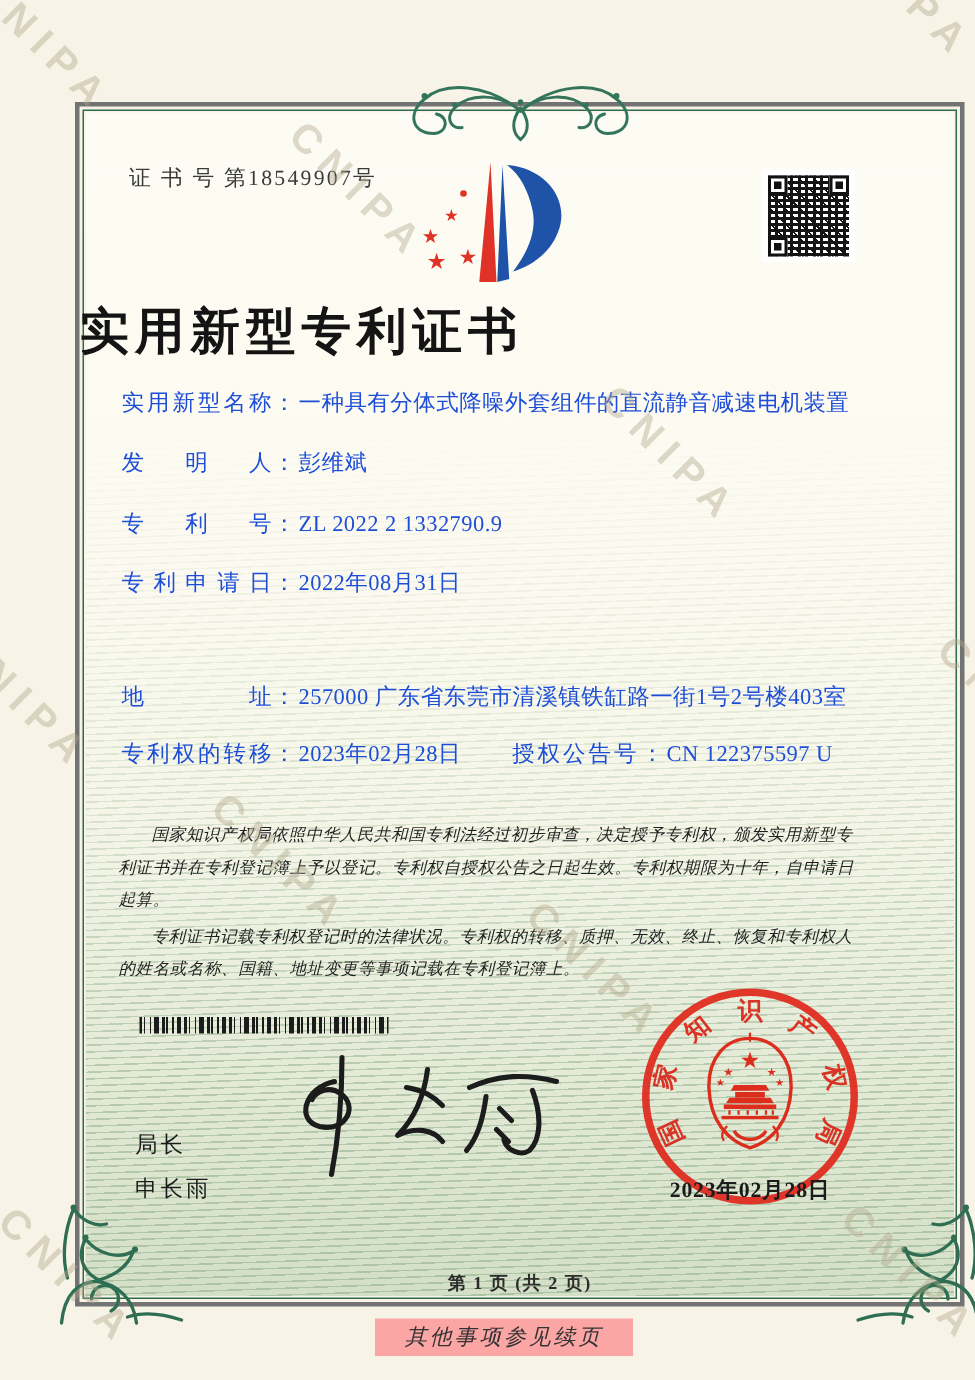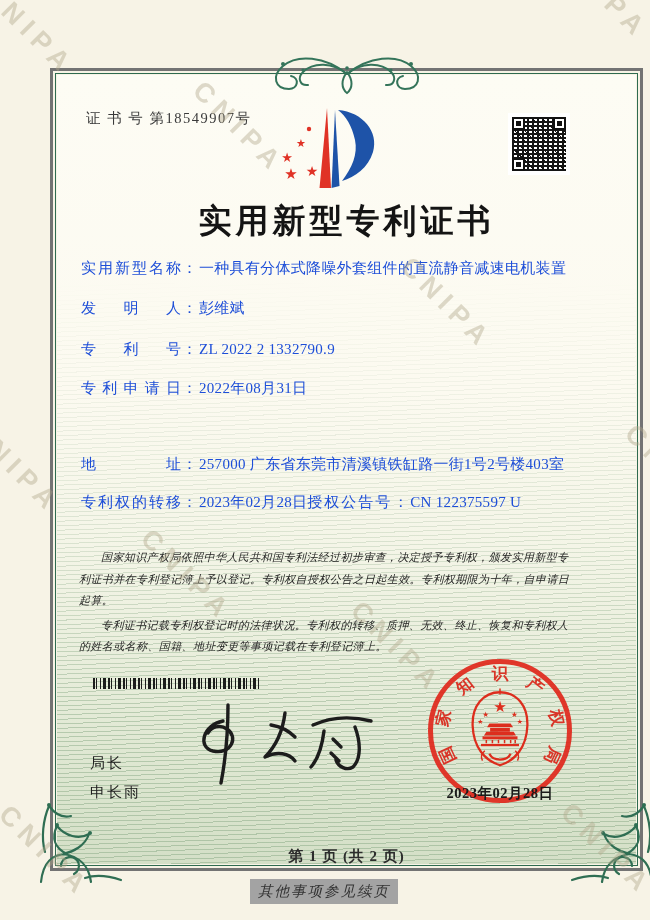--- a/index.html
+++ b/index.html
@@ -31,29 +31,29 @@
   .qr{position:absolute;left:455px;top:42px;width:62px;height:62px;background:#fff;padding:0;}
   .qr-noise{position:absolute;inset:4px;
       background-image:
         repeating-linear-gradient(0deg,#141414 0 2px,rgba(0,0,0,0) 2px 4px),
         repeating-linear-gradient(90deg,#141414 0 2px,rgba(0,0,0,0) 2px 5px),
         repeating-linear-gradient(45deg,rgba(0,0,0,0) 0 2px,#141414 2px 3px,rgba(0,0,0,0) 3px 7px);}
   .qr .fp{position:absolute;width:13px;height:13px;border:2.5px solid #111;background:#fff;box-sizing:border-box;}
   .qr .fp::after{content:"";position:absolute;inset:2px;background:#111;}
   .fp.tl{left:4px;top:4px;} .fp.tr{right:4px;top:4px;} .fp.bl{left:4px;bottom:4px;}
 
-  .title{position:absolute;left:0;top:128px;width:100%;text-align:center;
+  .title{position:absolute;left:0;top:128px;width:100%;
          font-size:33px;font-weight:700;letter-spacing:4px;color:#141414;}
 
   
   .frow{position:absolute;left:28px;font-size:15px;color:#1d4ed8;white-space:nowrap;}
   .flabel{display:inline-block;width:100px;text-align:justify;text-align-last:justify;vertical-align:bottom;}
   .fcolon{display:inline-block;margin:0 2px 0 1px;}
   .fvalue{letter-spacing:.3px;}
-  .flabel2{display:inline-block;letter-spacing:2px;}
+  .flabel2{display:inline-block;margin-left:34px;letter-spacing:2px;}
 
   
   .paras{position:absolute;left:26px;top:452px;width:498px;font-style:italic;
          font-size:11px;line-height:21.5px;color:#1f1f1f;margin-top:24px;}
   .paras p{margin:0 0 3px 0;text-indent:2em;letter-spacing:.4px;}
 
   .barcode{position:absolute;left:40px;top:607px;width:166px;height:11px;
       background:repeating-linear-gradient(90deg,#1c1c1c 0 2px,rgba(0,0,0,0) 2px 3px,#1c1c1c 3px 4px,rgba(0,0,0,0) 4px 7px,#1c1c1c 7px 8px,rgba(0,0,0,0) 8px 10px,#1c1c1c 10px 13px,rgba(0,0,0,0) 13px 15px);}
 
   .signer{position:absolute;left:37px;font-size:15px;letter-spacing:2px;color:#1d1d1d;margin-top:24px;}
@@ -62,23 +62,23 @@
   
   .seal{position:absolute;left:372px;top:585px;width:150px;height:150px;z-index:4;}
   .seal-ring{position:absolute;inset:3px;border:5.5px solid rgba(224,39,27,.92);border-radius:50%;box-sizing:border-box;}
   .seal-char{position:absolute;width:18px;height:18px;font-size:16.5px;font-weight:700;
       color:rgba(217,42,30,.95);text-align:center;line-height:18px;}
   .seal-date{position:absolute;left:0;top:128px;width:100%;text-align:center;
       font-size:14.5px;font-weight:600;color:#1b1b1b;letter-spacing:.5px;}
   .emblem{position:absolute;left:37px;top:32px;width:76px;height:86px;opacity:.95;}
 
   .page-num{position:absolute;left:0;top:776px;width:100%;text-align:center;
-      font-size:15px;font-weight:600;letter-spacing:1px;color:#2c2c2c;}
-
-  .note{position:absolute;left:250px;top:879px;background:#a3a3a3;padding:3px 8px;
+      font-size:12px;font-weight:600;letter-spacing:1px;color:#2c2c2c;}
+
+  .note{position:absolute;left:250px;top:879px;background:#fca5a5;padding:3px 20px;
       font-size:14.5px;font-style:italic;letter-spacing:2px;color:#333;z-index:3;}
 
   .orn{position:absolute;z-index:6;pointer-events:none;}
   .flourish{left:50%;top:-23px;transform:translateX(-50%);}
   .corner-bl{left:-20px;bottom:-18px;}
   .corner-br{right:-20px;bottom:-18px;transform:scaleX(-1);}
 </style>
 </head>
 <body>
 

